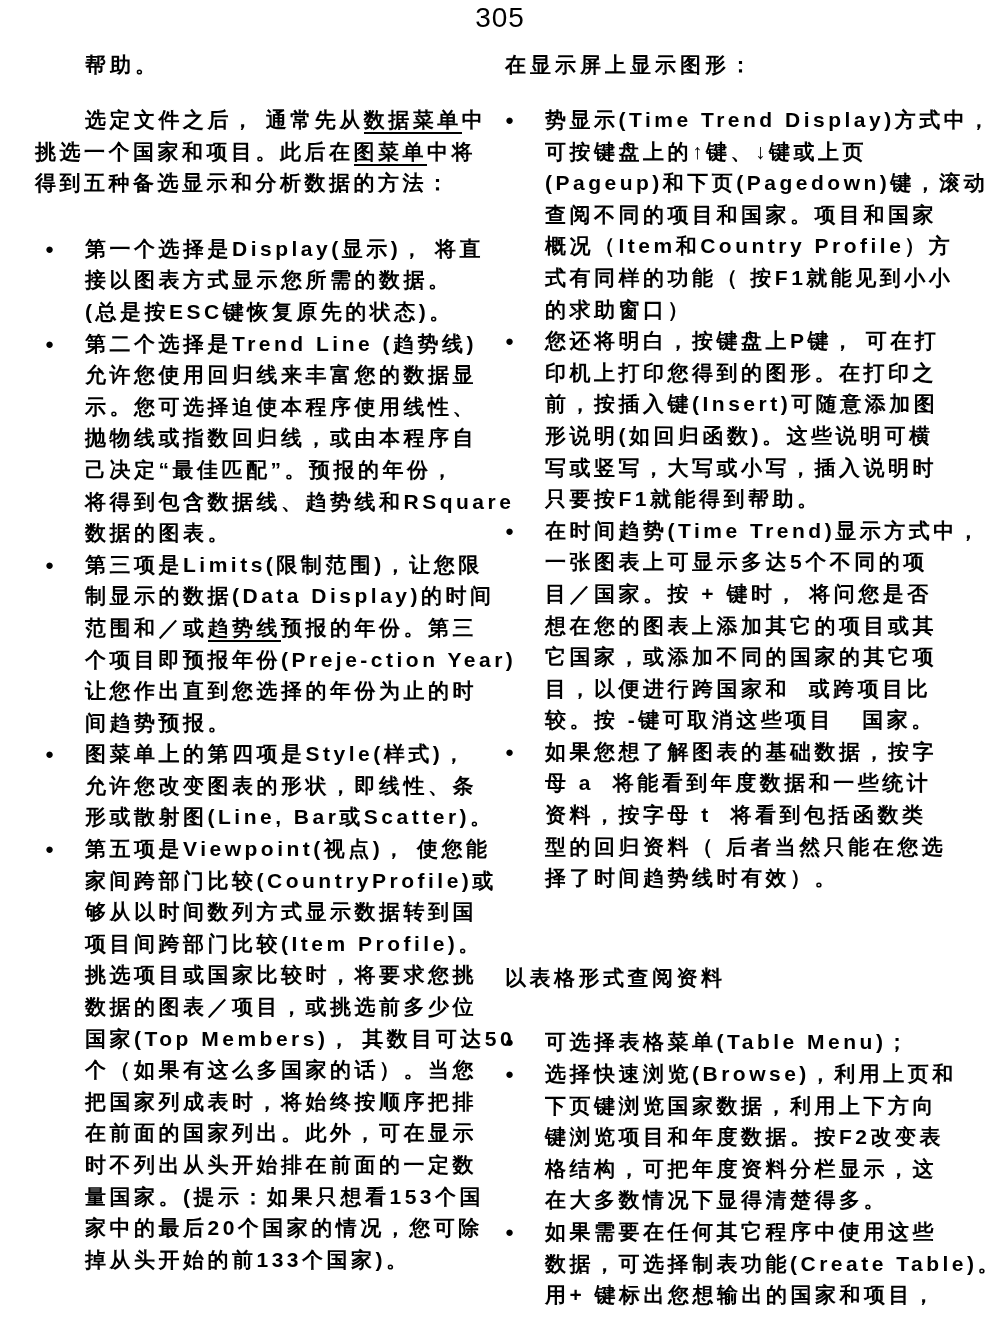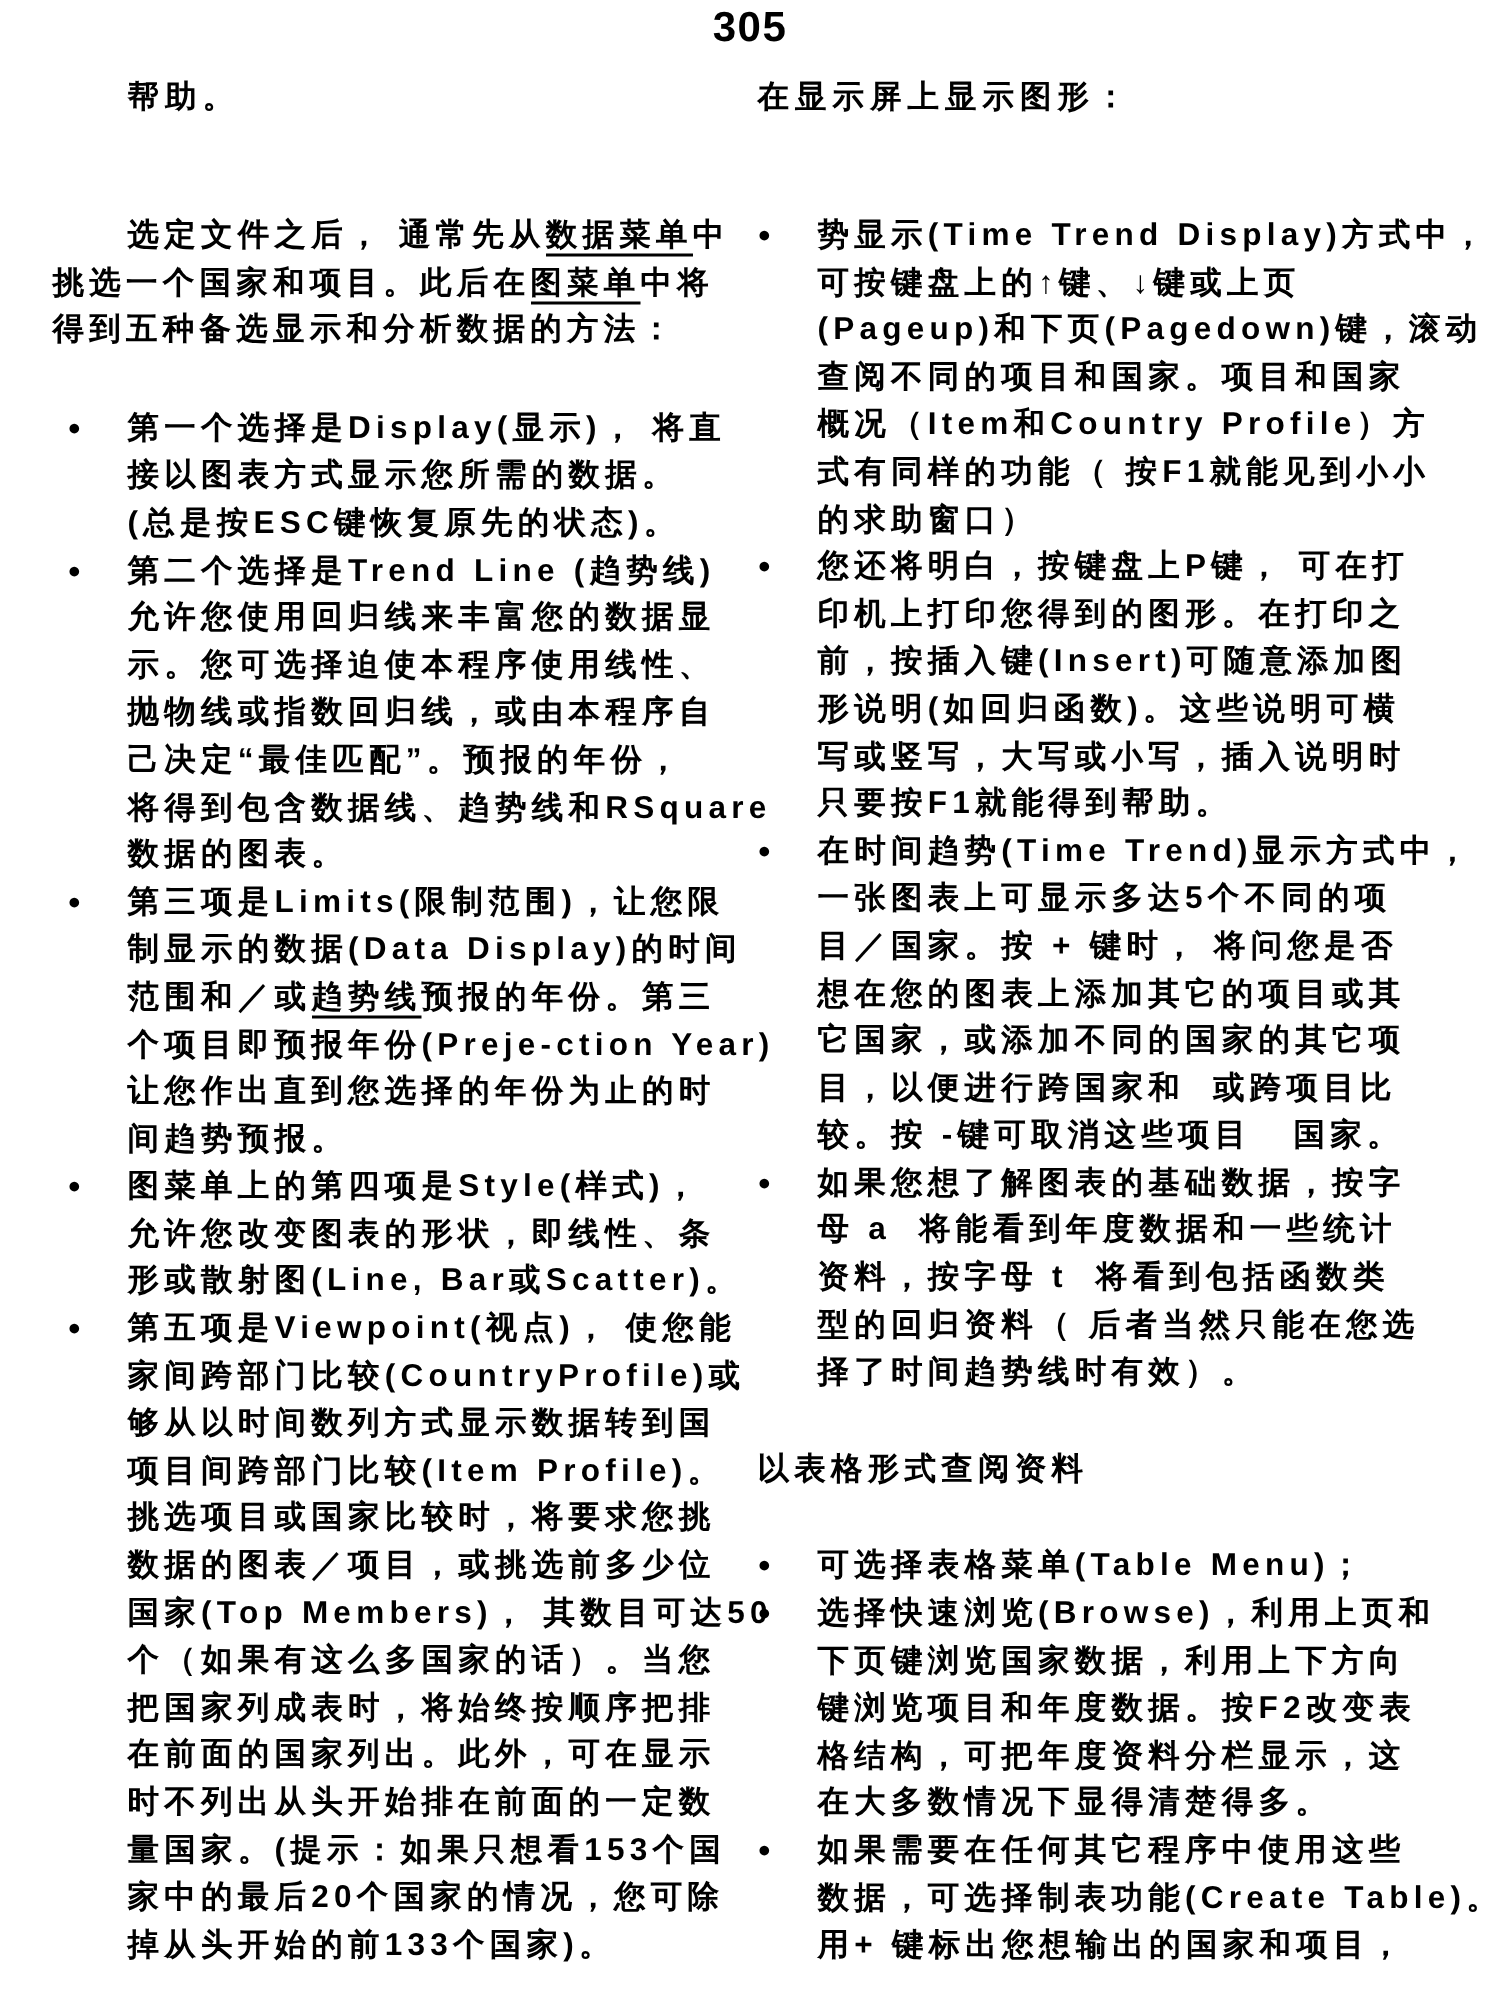--- a/index.html
+++ b/index.html
@@ -7,49 +7,49 @@
     width:1000px;height:1337px;
     background:#ffffff;
     position:relative;
     overflow:hidden;
     font-family:"Liberation Sans",sans-serif;
     color:#000;
   }
   .page-number{
     position:absolute;top:2px;left:0;right:0;
     text-align:center;
-    font-size:28px;font-weight:700;letter-spacing:1px;
+    font-size:28px;font-weight:400;letter-spacing:1px;
     color:#000;
   }
   .col{position:absolute;top:52px;}
   .col-left{left:35px;width:448px;}
   .col-right{left:505px;width:472px;}
   .col-header{
     font-size:21px;font-weight:700;letter-spacing:4px;
     height:32px;line-height:26px;white-space:pre;
   }
   .col-left .col-header{padding-left:50px;}
-  .blocks > .block:first-child{margin-top:57px;}
+  .blocks > .block:first-child{margin-top:20px;}
   .block{position:relative;}
   .line{
     height:31.6px;line-height:31.6px;
     font-size:21px;font-weight:700;letter-spacing:3.5px;
     white-space:pre;
   }
   .paragraph-block .line.indent-first{padding-left:50px;}
   .paragraph-block + .bullet-block{margin-top:34px;}
   .col-left .bullet-block{padding-left:50px;}
   .col-right .bullet-block{padding-left:40px;}
   .bullet-marker{
     position:absolute;top:4px;
     font-size:15px;line-height:24px;
   }
   .col-left .bullet-marker{left:10px;}
   .col-right .bullet-marker{left:0;}
-  .heading-block{margin-top:33px;margin-bottom:33px;}
+  .heading-block{margin-top:68px;margin-bottom:33px;}
   .seg.u{
     border-bottom:2px solid #000;
     padding-bottom:1px;
   }
 </style>
 </head>
 <body>
 
 <div class="page-number">305</div>
 

